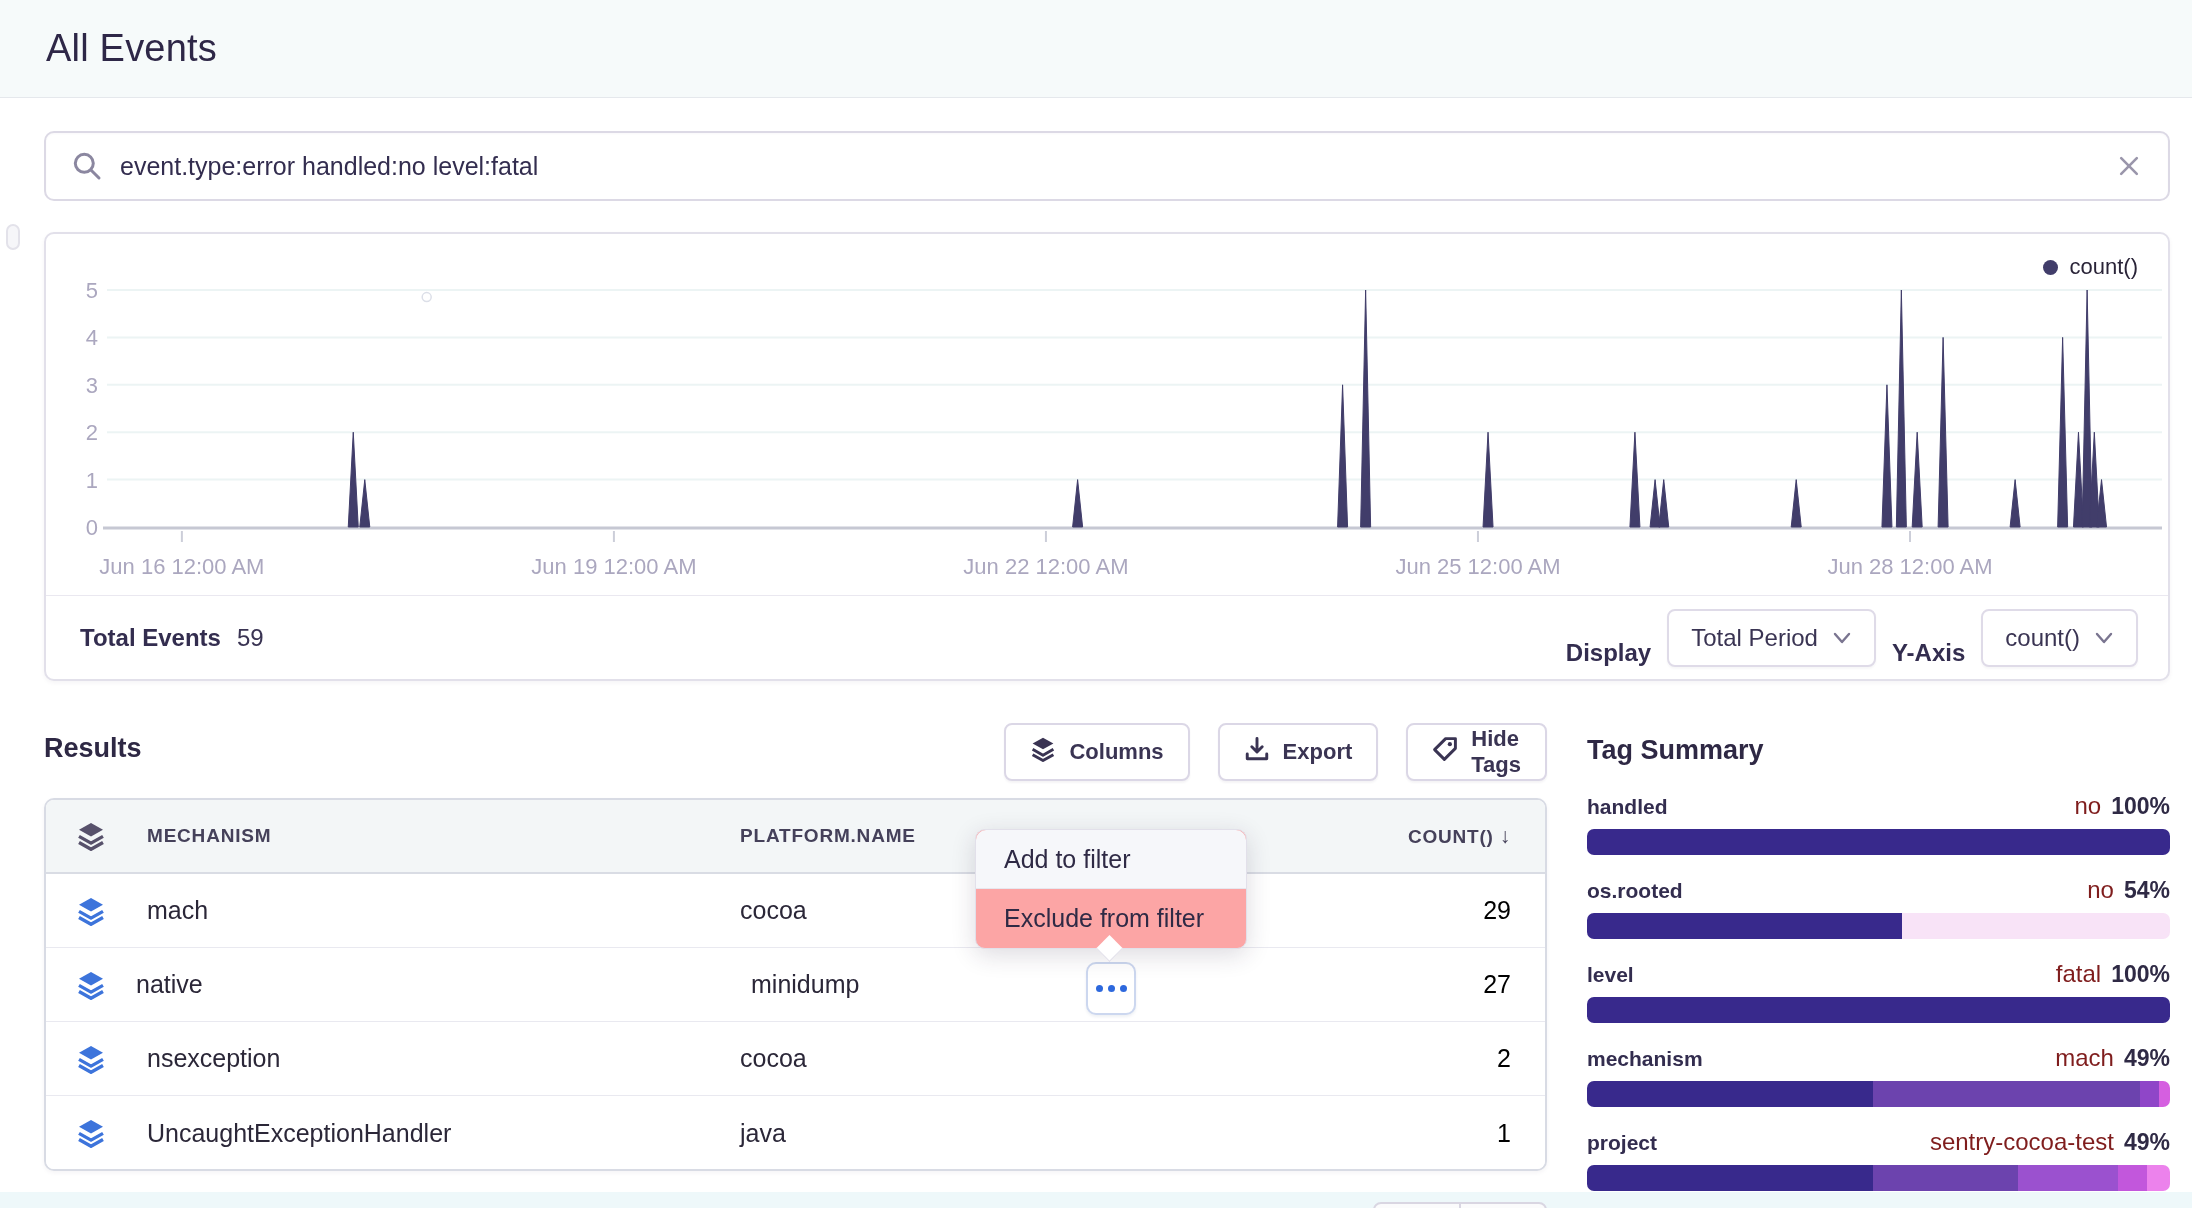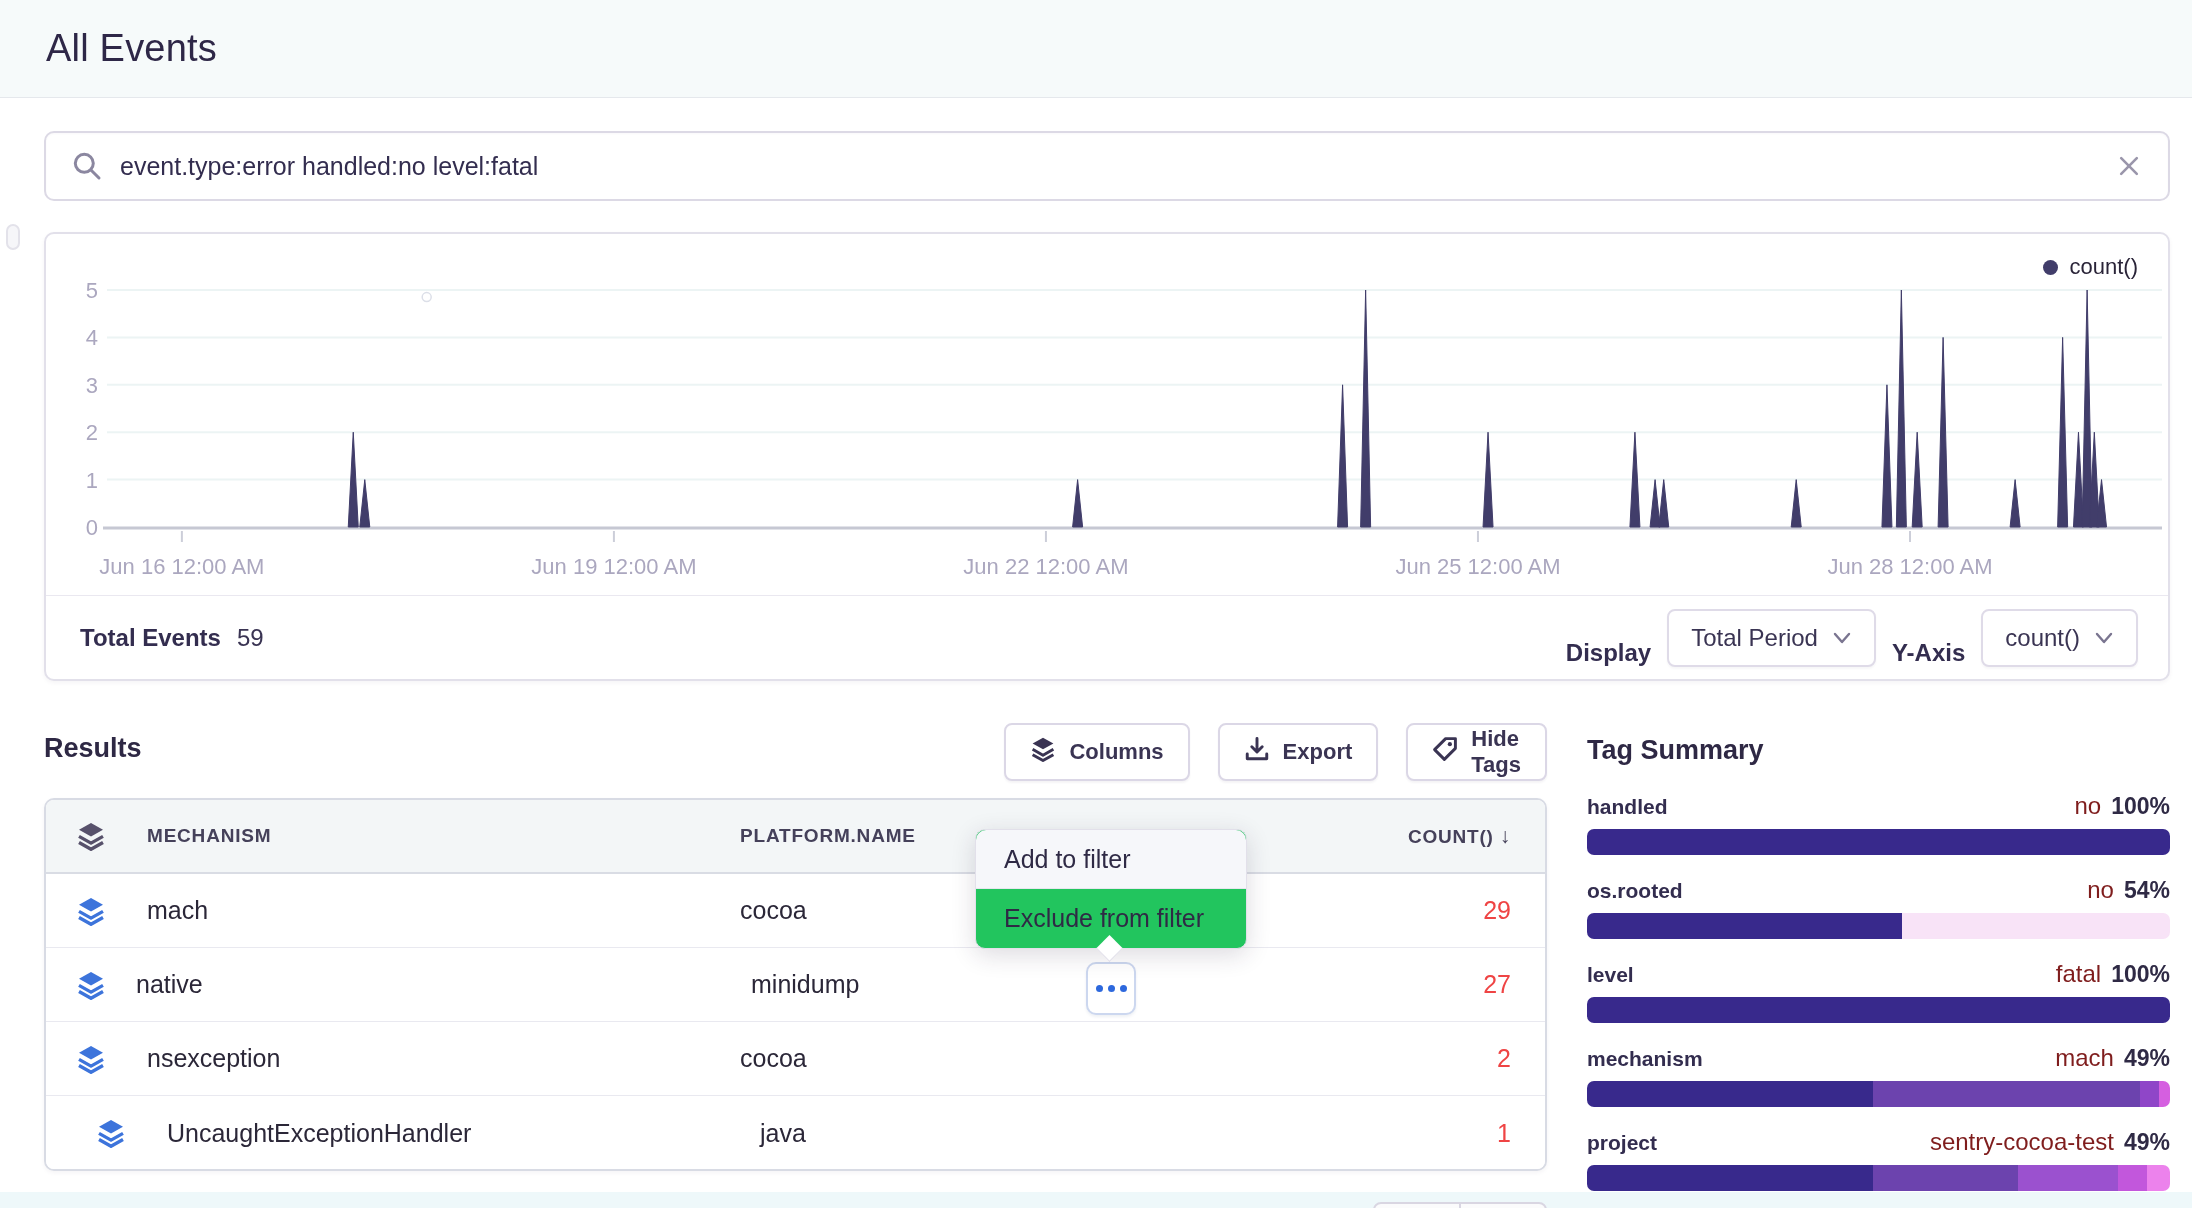--- a/index.html
+++ b/index.html
@@ -75,30 +75,30 @@
   
   .results-table {
     position:absolute; left:44px; top:798px; width:1503px; height:373px;
     background:#fff; border:2px solid #d8dbe4; border-radius:10px; overflow:hidden;
     box-shadow:0 2px 4px rgba(50,40,80,0.05);
   }
   .t-row { display:grid; grid-template-columns:90px 604px 520px 1fr; align-items:center; }
   .t-head { height:74px; background:#f3f6f7; border-bottom:2px solid #d9dce4; }
   .t-head .hcell { font-size:19px; font-weight:700; letter-spacing:0.8px; color:#45415a; }
   .t-body-row { height:74px; border-bottom:1px solid #e9e9f0; background:#fff; }
-  .t-body-row:last-child { border-bottom:none;padding-left:20px; }
+  .t-body-row:last-child { border-bottom:none; }
   .cell-icon { display:flex; justify-content:center; }
   .cell-main { font-size:25px; color:#2b2738; padding-left:11px; }
-  .cell-count { font-size:25px; color:#ef4444; text-align:right; padding-right:34px; }
+  .cell-count { font-size:25px; color:#000000; text-align:right; padding-right:34px; }
   .sort-arrow { font-size:21px; margin-left:6px; color:#45415a; }
 
   
   .ctx-menu {
     position:absolute; left:975px; top:829px; width:272px;
-    background:#22c55e; border:1px solid #e2e0ea; border-radius:10px;
+    background:#fca5a5; border:1px solid #e2e0ea; border-radius:10px;
     box-shadow:0 6px 24px rgba(43,34,61,0.16); z-index:10;
   }
   .ctx-item { height:59px; display:flex; align-items:center; padding-left:28px; font-size:25px; color:#2f2a45; cursor:pointer; }
   .ctx-item.first { background:#f6f7fa; border-bottom:1px solid #e7e7ee; border-radius:10px 10px 0 0; }
   .ctx-item.last { border-radius:0 0 10px 10px; }
   .ctx-caret {
     position:absolute; left:124px; bottom:-10px; width:19px; height:19px; background:#fff;
     border-right:1px solid #e2e0ea; border-bottom:1px solid #e2e0ea;
     transform:rotate(45deg); z-index:9;
   }

